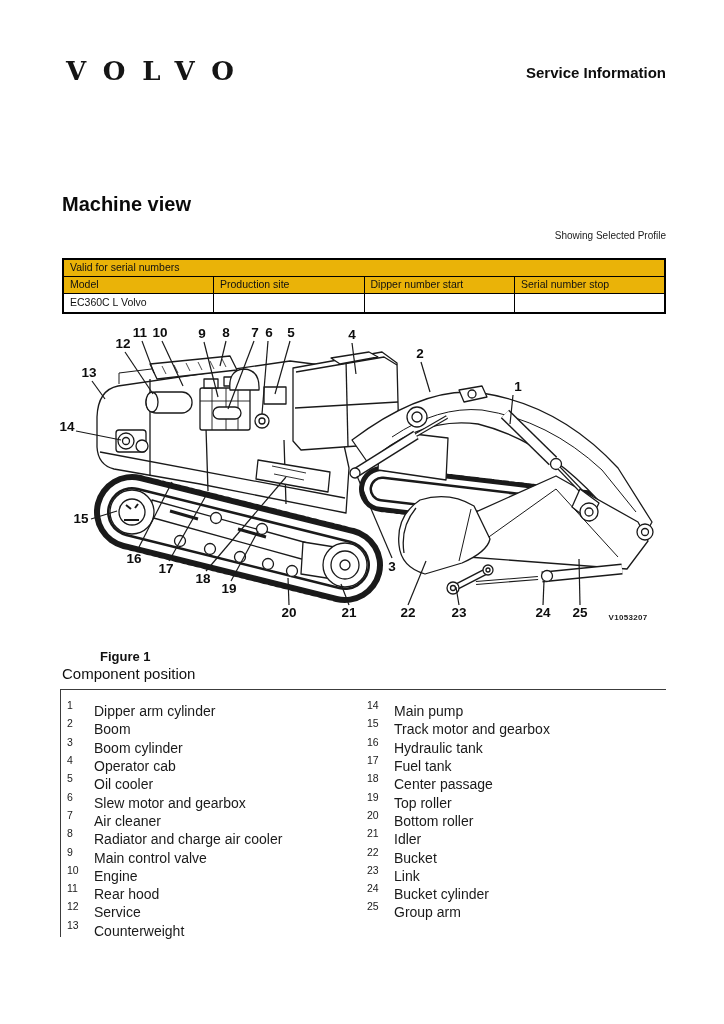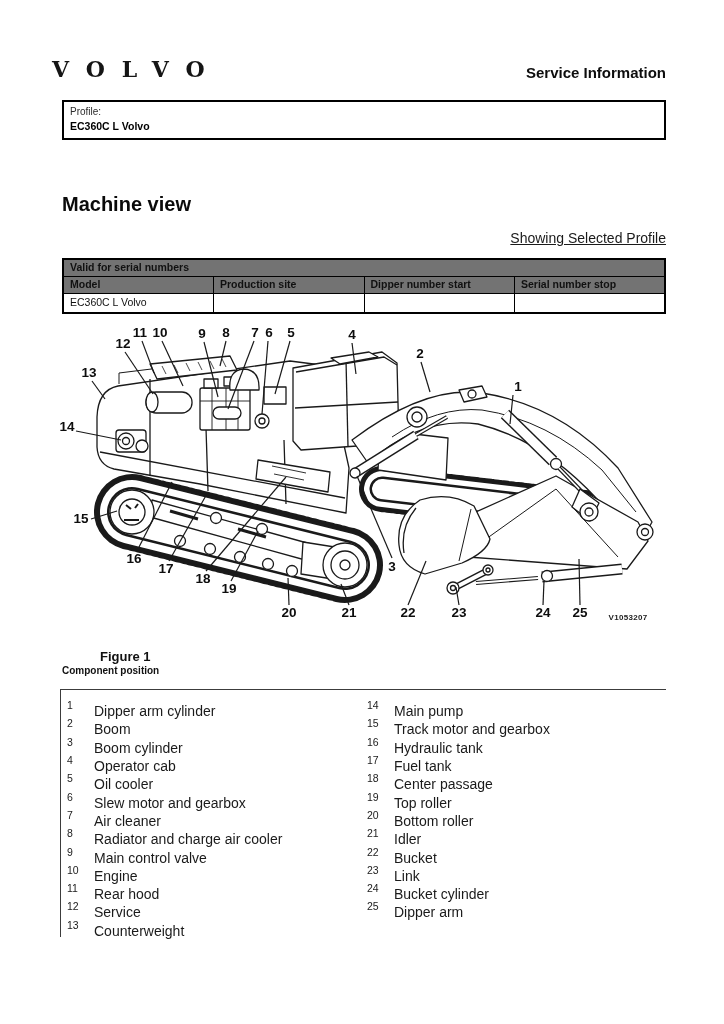--- a/index.html
+++ b/index.html
@@ -4,49 +4,49 @@
 <style>
   * { margin:0; padding:0; box-sizing:border-box; }
   html,body { background:#e8e8e8; }
   .page {
     position:relative; width:724px; height:1024px; background:#ffffff;
     margin:0 auto; font-family:"Liberation Sans", sans-serif; color:#111;
     overflow:hidden;
   }
   
   .logo {
-    position:absolute; left:52px; top:56px;
-    font-family:"DejaVu Serif", serif; font-weight:bold; font-size:22px;
+    position:absolute; left:66px; top:56px;
+    font-family:"DejaVu Serif", serif; font-weight:bold; font-size:26px;
     letter-spacing:17px; color:#151515; white-space:nowrap;
   }
   .svc-title { position:absolute; right:58px; top:64px; font-size:15px; font-weight:bold; color:#0d0d0d; }
 
   table { border-collapse:collapse; table-layout:fixed; }
   .doc-table { position:absolute; left:62px; top:100px; width:604px; border:2px solid #000; }
   .doc-table td { border:1px solid #000; vertical-align:top; padding:3px 6px 5px 6px; }
   .cell-label { font-size:10px; color:#2b2b2b; line-height:14px; }
   .cell-value { font-size:10.5px; font-weight:bold; color:#000; line-height:14px; }
 
   
   .main-title { position:absolute; left:62px; top:193px; font-size:20px; font-weight:bold; color:#0a0a0a; }
-  .profile-note { position:absolute; right:58px; top:230px; font-size:14px; color:#1a1a1a;text-decoration:underline; }
+  .profile-note { position:absolute; right:58px; top:230px; font-size:10px; color:#1a1a1a; }
 
   
   .serial-table { position:absolute; left:62px; top:258px; width:604px; border:2px solid #000; }
   .serial-table td { border:1px solid #000; padding:1px 6px 3px 6px; font-size:10.5px; }
-  .serial-table .hdr { background:#737373; font-weight:bold; }
+  .serial-table .hdr { background:#eab308; font-weight:normal; }
   .serial-table .data-row td { height:19px; }
 
   
   .diagram { position:absolute; left:55px; top:325px; width:615px; height:307px; }
   .diagram svg { display:block; width:100%; height:100%; }
 
   
   .fig-label { position:absolute; left:62px; top:649px; font-size:13px; font-weight:bold;padding-left:38px; }
-  .fig-caption { position:absolute; left:62px; top:665px; font-size:10px;font-weight:bold; }
+  .fig-caption { position:absolute; left:62px; top:665px; font-size:15px; }
   .complist {
     position:absolute; left:60px; top:689px; width:606px; height:248px;
     border-top:1px solid #3c3c3c; border-left:1px solid #3c3c3c;
   }
   .col { position:absolute; top:6px; }
   .col-left  { left:6px; }
   .col-right { left:306px; }
   .crow { display:flex; height:18.3px; align-items:center; }
   .cnum { width:27px; font-size:10.5px; color:#1a1a1a; flex:none; }
   .cname { font-size:14px; color:#1a1a1a; white-space:nowrap;margin-top:12px; }
@@ -58,26 +58,20 @@
 </head>
 <body>
 
 <div class="page">
 
   <div class="logo">VOLVO</div>
   <div class="svc-title">Service Information</div>
 
   <table class="doc-table">
     <tbody>
-    <tr>
-      <td colspan="4">
-        <div class="cell-label">Profile:</div>
-        <div class="cell-value">EC360C L Volvo</div>
-      </td>
-    </tr>
   </tbody>
     </table>
 
   <div class="main-title">Machine view</div>
   <div class="profile-note">Showing Selected Profile</div>
 
   <table class="serial-table">
     <tbody>
         <tr>
       <td class="hdr" colspan="4">Valid for serial numbers</td>
@@ -402,18 +396,18 @@
       <div class="crow">
           <span class="cnum">23</span>
           <span class="cname">Link</span>
         </div>
       <div class="crow">
           <span class="cnum">24</span>
           <span class="cname">Bucket cylinder</span>
         </div>
       <div class="crow">
           <span class="cnum">25</span>
-          <span class="cname">Dipper arm</span>
+          <span class="cname">Group arm</span>
         </div>
     </div>
   </div>
 
 </div>
 
 </body></html>

